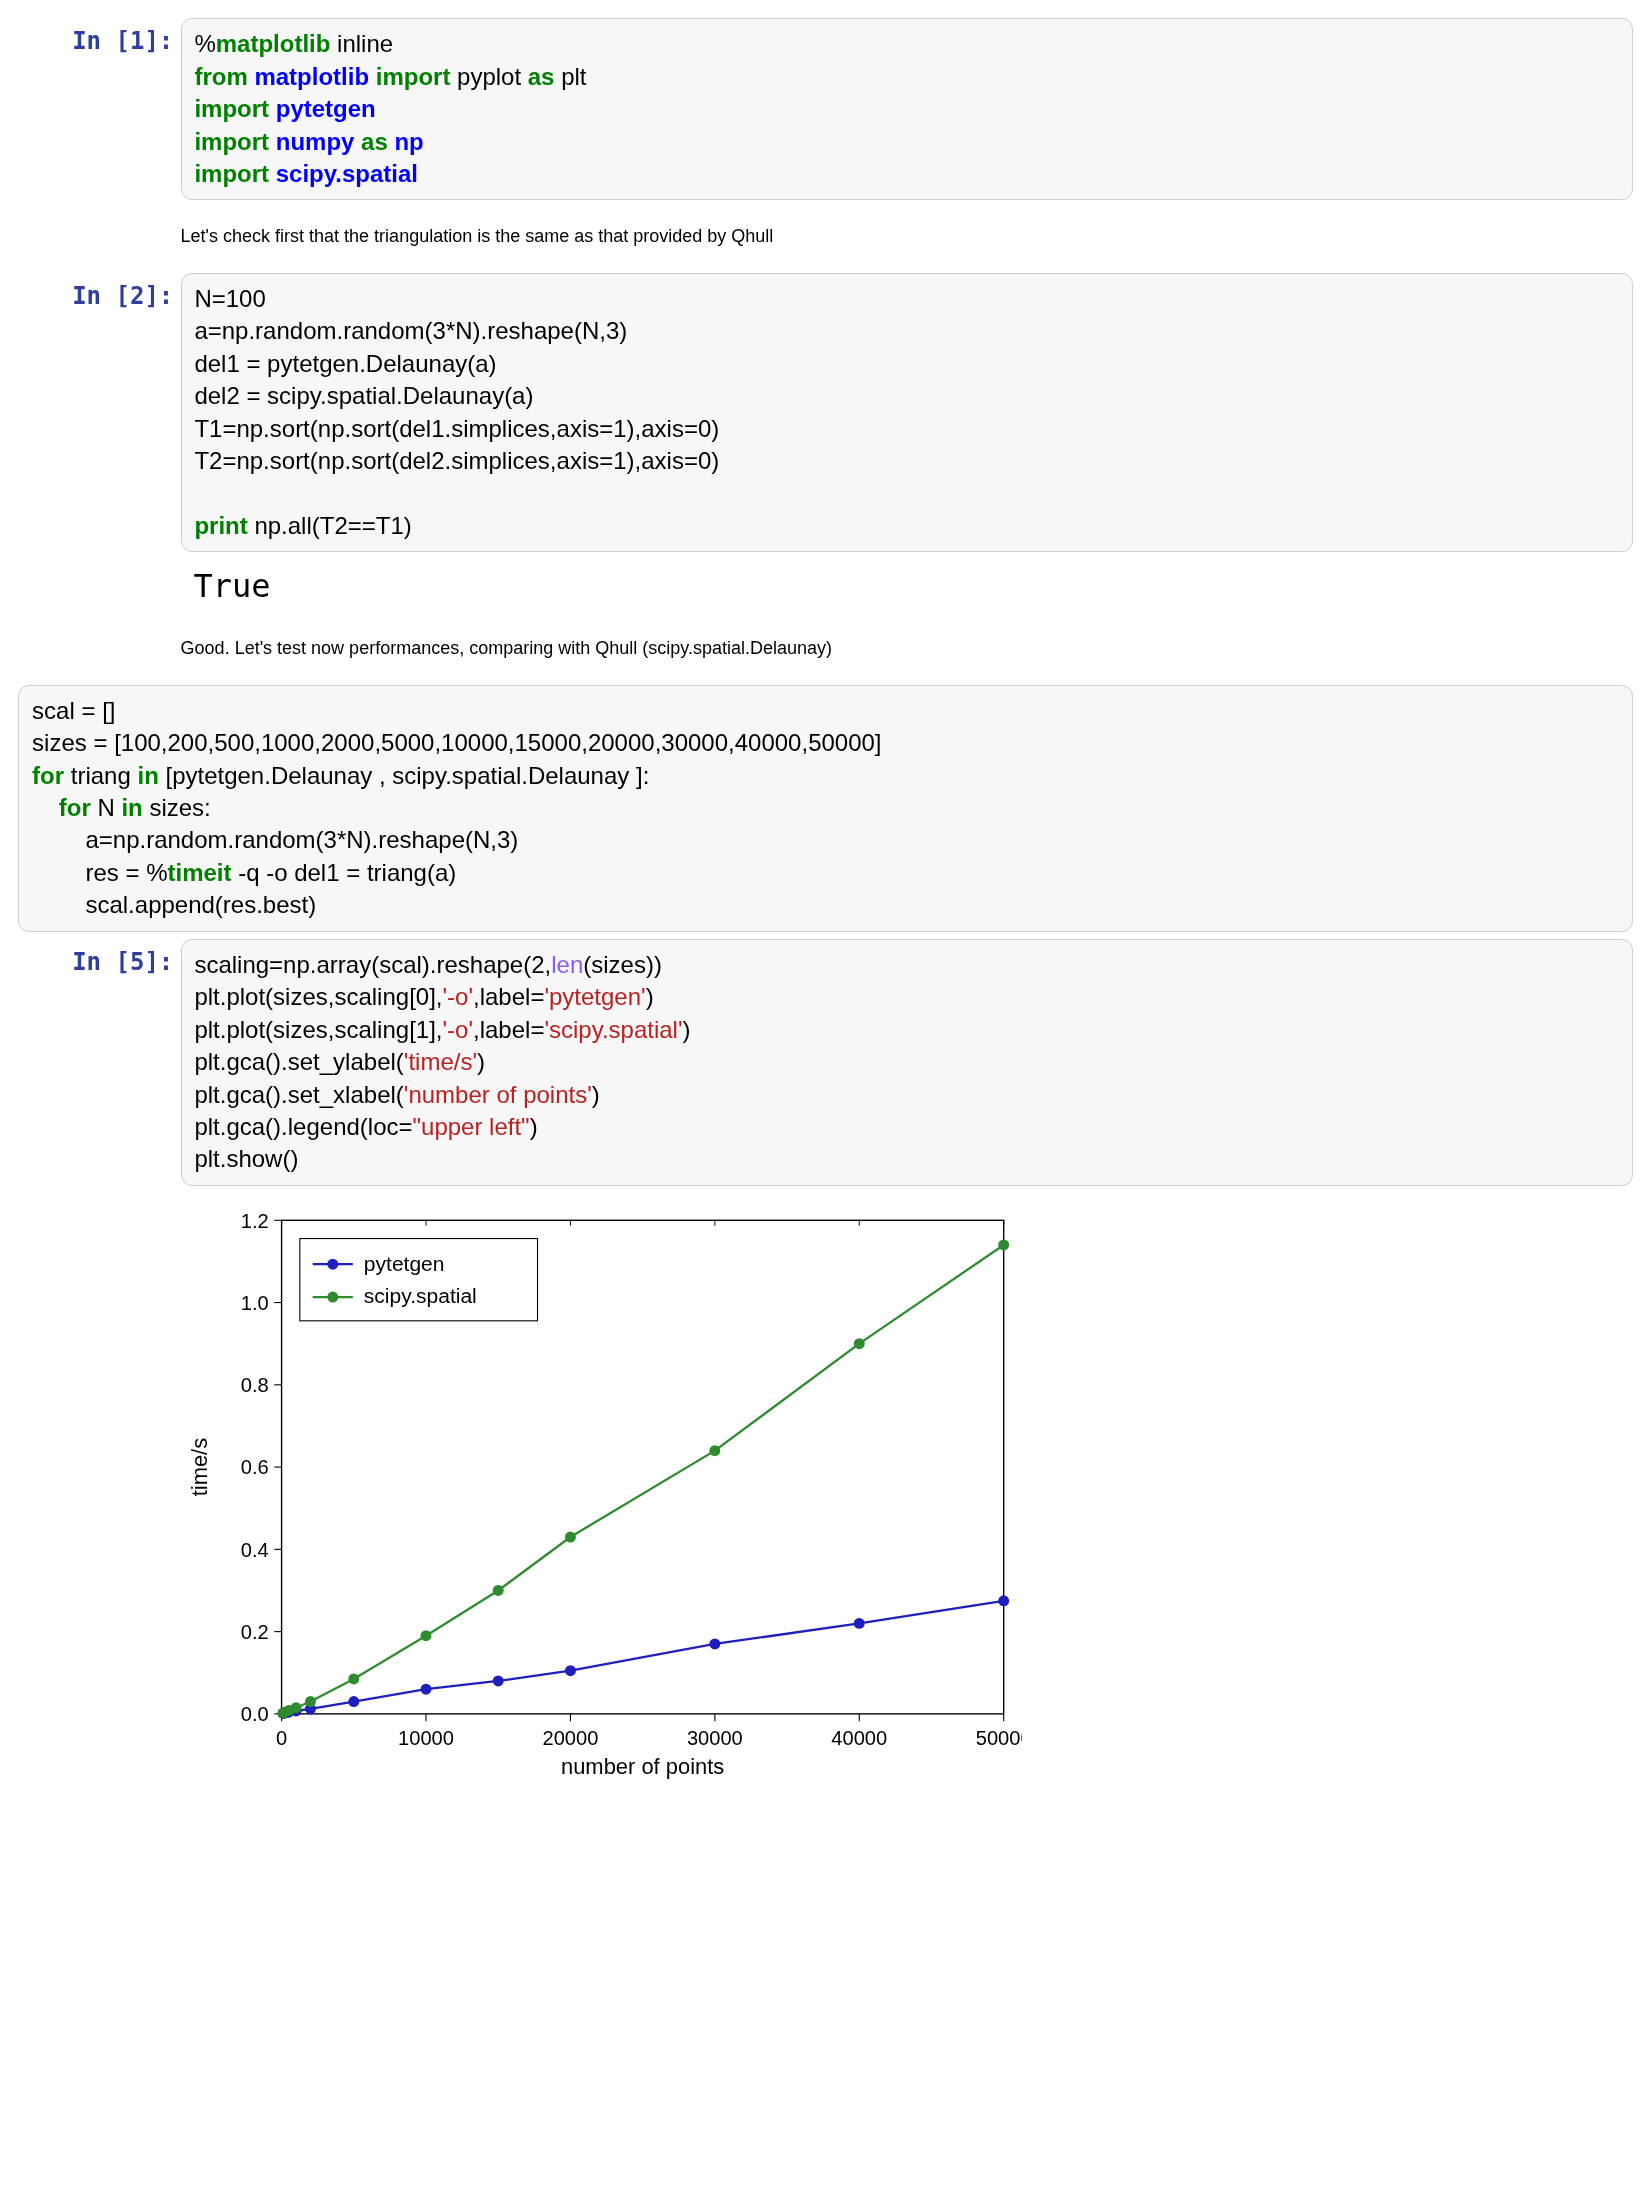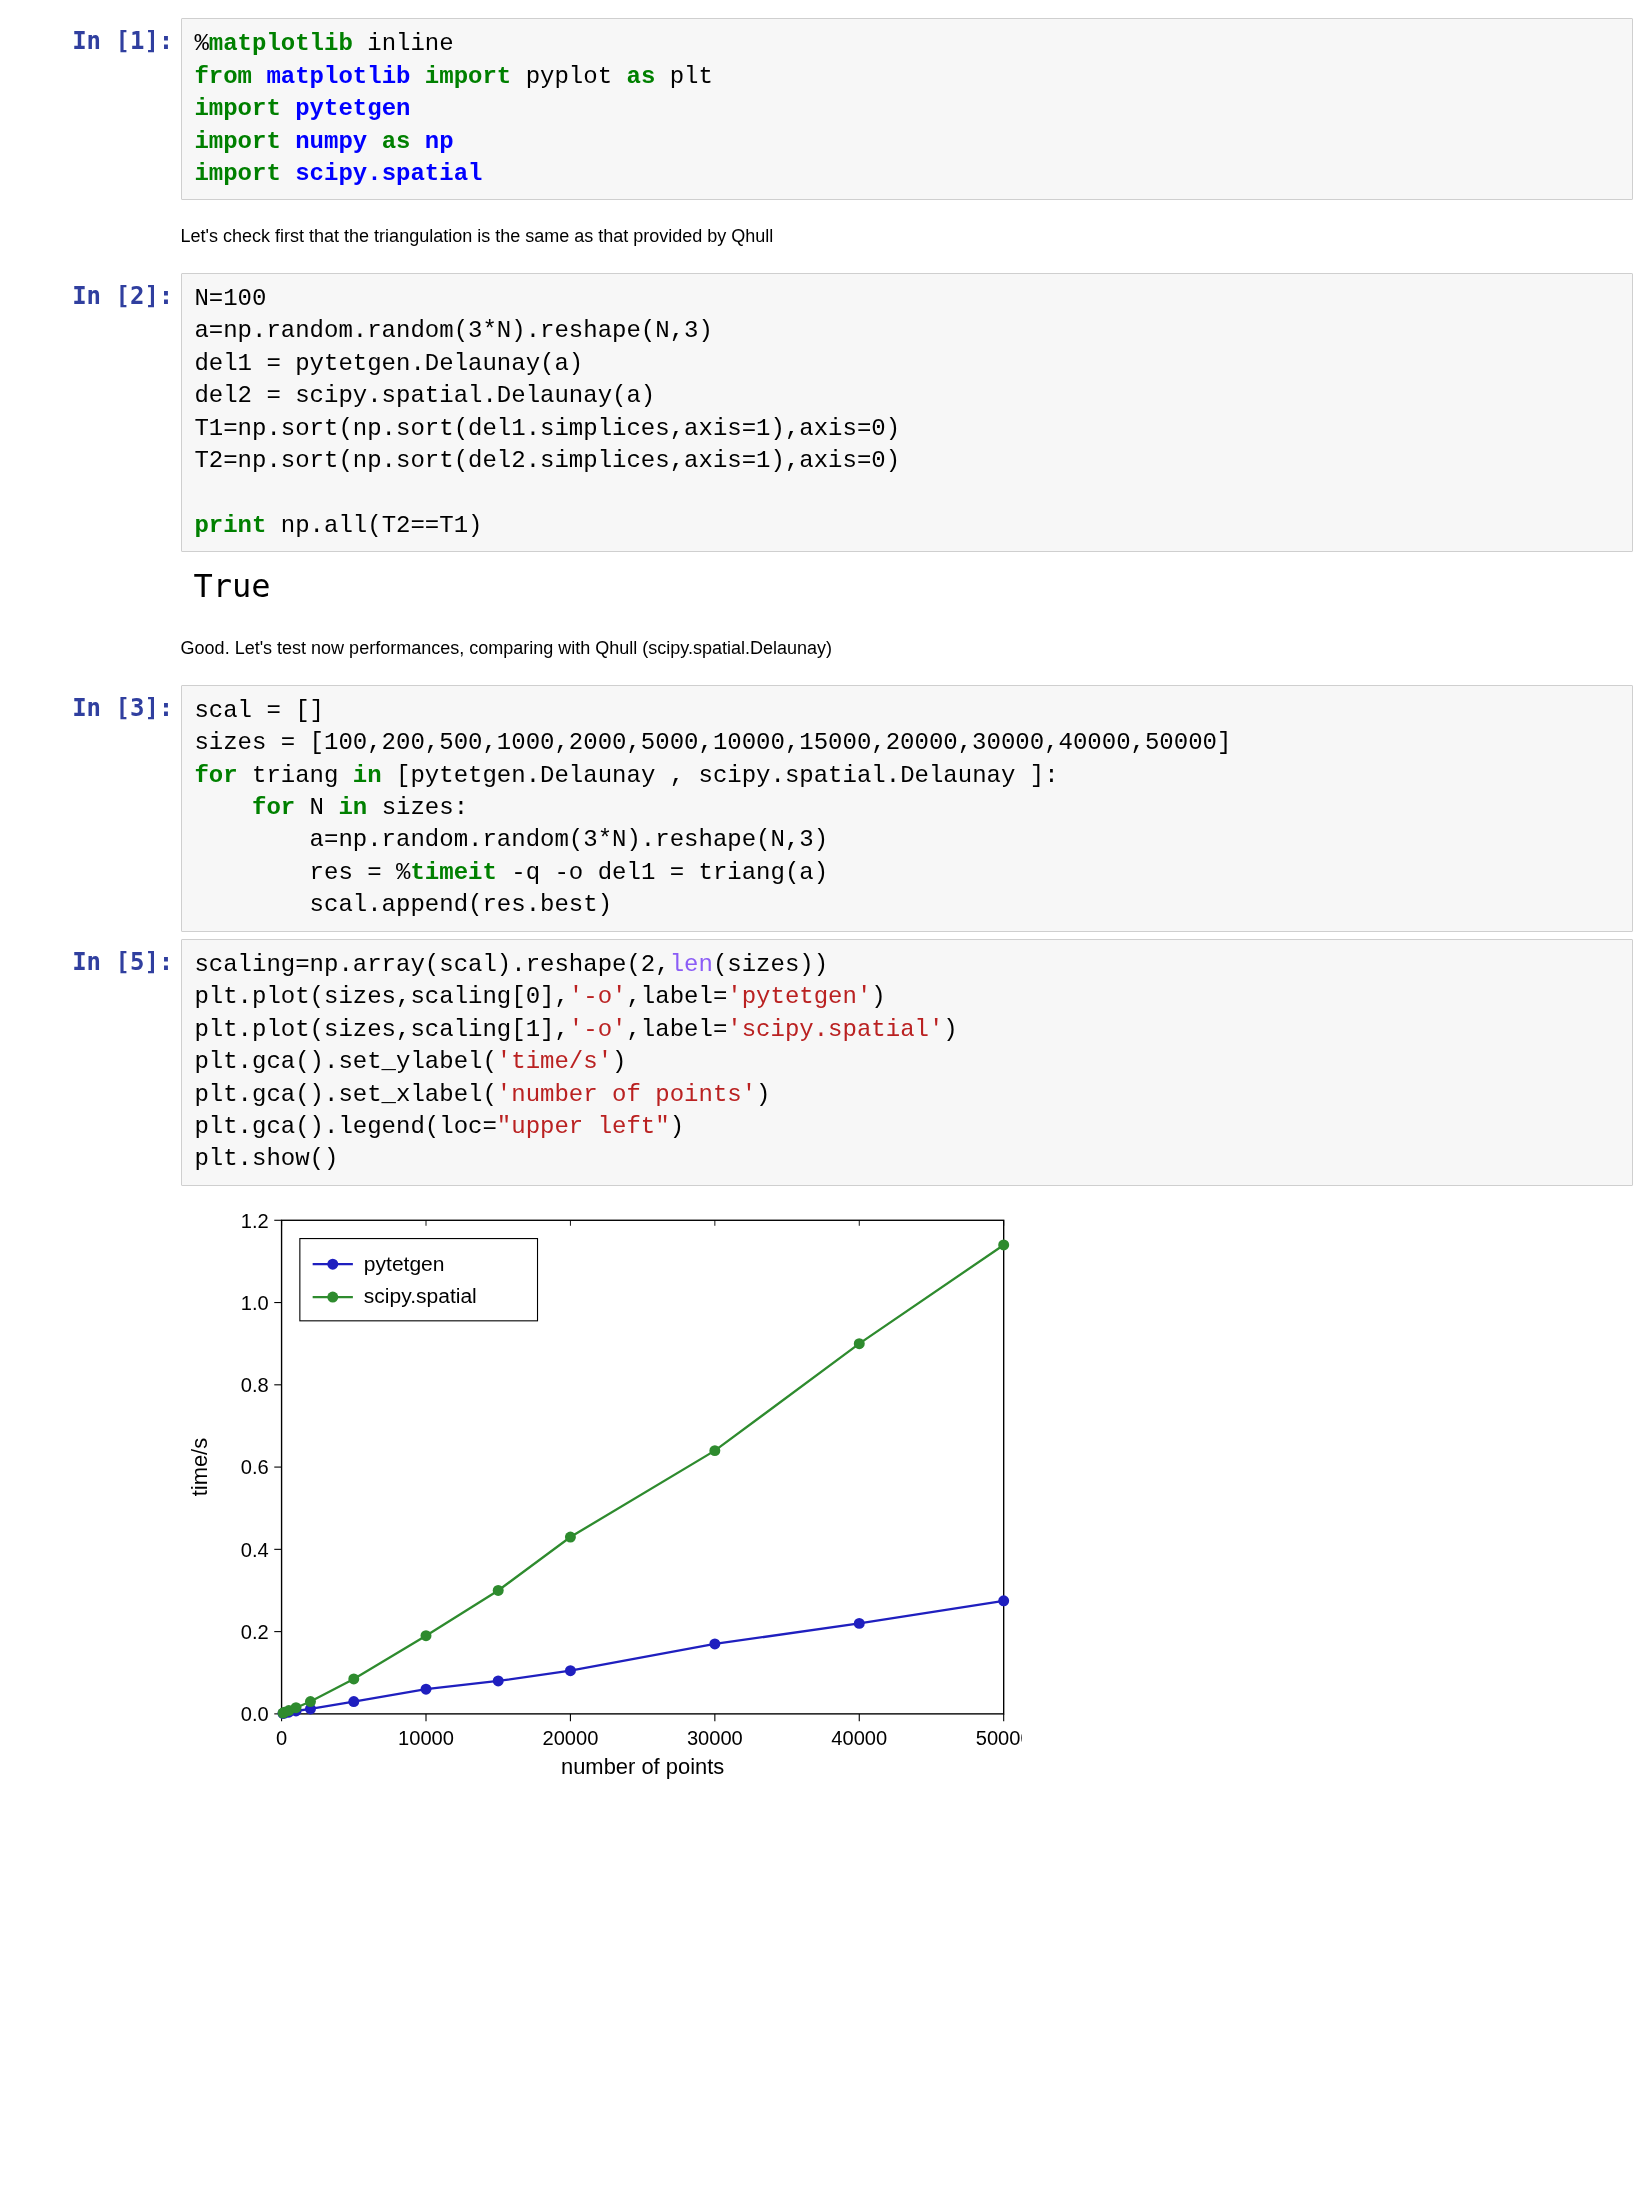--- a/index.html
+++ b/index.html
@@ -21,24 +21,24 @@
     padding: 9.1px 7.3px 0 0;
     font-family: "Menlo", "Consolas", "DejaVu Sans Mono", monospace;
     font-size: 24px;
     color: #303F9F;
     font-weight: bold;
   }
   .prompt.empty { color: transparent; }
   .input-area {
     flex: 1;
     border: 0.9px solid #cfcfcf;
-    border-radius: 1px;
+    border-radius: 11px;
     background: #f7f7f7;
     padding: 9.1px 12.8px;
-    font-family: Liberation Mono, monospace;
+    font-family: Liberation Sans, sans-serif;
     font-size: 24px;
     line-height: 1.35;
     white-space: pre;
     overflow-x: auto;
   }
   .markdown-area {
     flex: 1;
     padding: 16.4px 0 16.4px 0;
     font-family: "Helvetica Neue", Helvetica, Arial, sans-serif;
     font-size: 18px;
@@ -97,21 +97,20 @@
   <div class="prompt empty"></div>
   <div class="output-area">True</div>
 </div>
 
 <div class="cell">
   <div class="prompt empty"></div>
   <div class="markdown-area">Good. Let's test now performances, comparing with Qhull (scipy.spatial.Delaunay)</div>
 </div>
 
 <div class="cell">
-  <div class="prompt">In [3]:</div>
   <div class="input-area" id="code-4"><span class="op">scal = []
 sizes = [100,200,500,1000,2000,5000,10000,15000,20000,30000,40000,50000]
 </span><span class="k">for</span><span class="op"> triang </span><span class="k">in</span><span class="op"> [pytetgen.Delaunay , scipy.spatial.Delaunay ]:
     </span><span class="k">for</span><span class="op"> N </span><span class="k">in</span><span class="op"> sizes:
         a=np.random.random(3*N).reshape(N,3)
         res = %</span><span class="k">timeit</span><span class="op"> -q -o del1 = triang(a)
         scal.append(res.best)</span></div>
 </div>
 
 <div class="cell">

